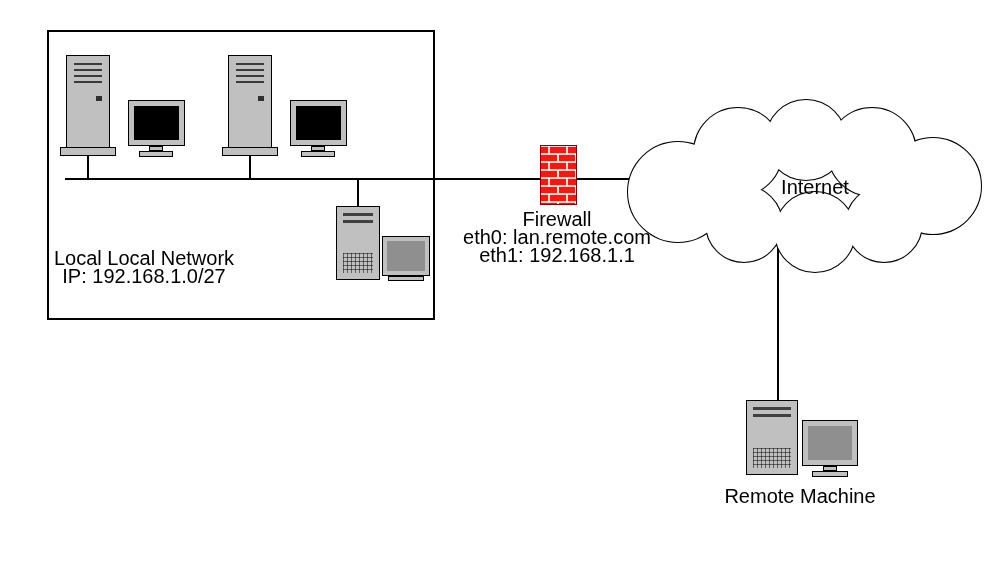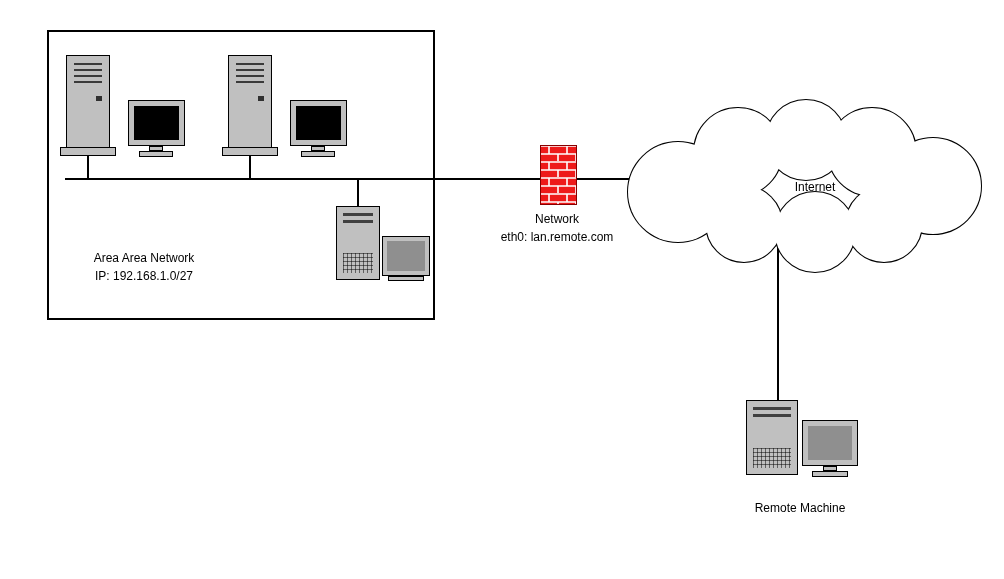--- a/index.html
+++ b/index.html
@@ -4,21 +4,21 @@
 <style>
   * { margin:0; padding:0; box-sizing:border-box; }
   html,body { background:#fff; }
   #canvas {
     position:relative; width:1004px; height:579px; background:#fff;
     font-family:"Liberation Sans", sans-serif; color:#000; overflow:hidden;
   }
   .abs { position:absolute; }
   #wires { position:absolute; left:0; top:0; }
   .lan-box { position:absolute; left:47px; top:30px; width:388px; height:290px; border:2px solid #000; background:transparent; }
-  .label { position:absolute; text-align:center; font-size:12px; line-height:18px; white-space:nowrap; }
+  .label { position:absolute; text-align:center; font-size:20px; line-height:18px; white-space:nowrap; }
   .label div { white-space:nowrap; }
 
   .computer { position:absolute; }
   .tower, .tower-base, .monitor, .m-stand, .m-base {
     position:absolute; background:#c0c0c0; border:1px solid #000;
   }
   .screen { position:absolute; background:#000; }
   .screen.gray { background:#8f8f8f; }
   .vents { position:absolute; left:7px; right:7px; top:7px; height:24px;
     background:repeating-linear-gradient(to bottom, #3a3a3a 0 2px, transparent 2px 6px); }
@@ -123,28 +123,29 @@
       <div class="grid"></div>
     </div>
     <div class="monitor" style="left:56px; top:20px; width:56px; height:46px;">
       <div class="screen gray" style="inset:5px;"></div>
     </div>
     <div class="m-stand" style="left:77px; top:66px; width:14px; height:5px;"></div>
     <div class="m-base" style="left:66px; top:71px; width:36px; height:6px;"></div>
   </div>
 
   <div class="label" style="left:43px; top:249px; width:202px;">
-    <div>Area Area Network</div>
+    <div>Local Local Network</div>
     <div>IP: 192.168.1.0/27</div>
   </div>
 
   <div class="label" style="left:437px; top:210px; width:240px;">
-    <div>Network</div>
+    <div>Firewall</div>
     <div>eth0: lan.remote.com</div>
+    <div>eth1: 192.168.1.1</div>
   </div>
 
   <div class="label" style="left:765px; top:178px; width:100px;">Internet</div>
 
-  <div class="label" style="left:660px; top:499px; width:280px;">
+  <div class="label" style="left:660px; top:487px; width:280px;">
     <div>Remote Machine</div>
   </div>
 
 </div>
 
 </body></html>

